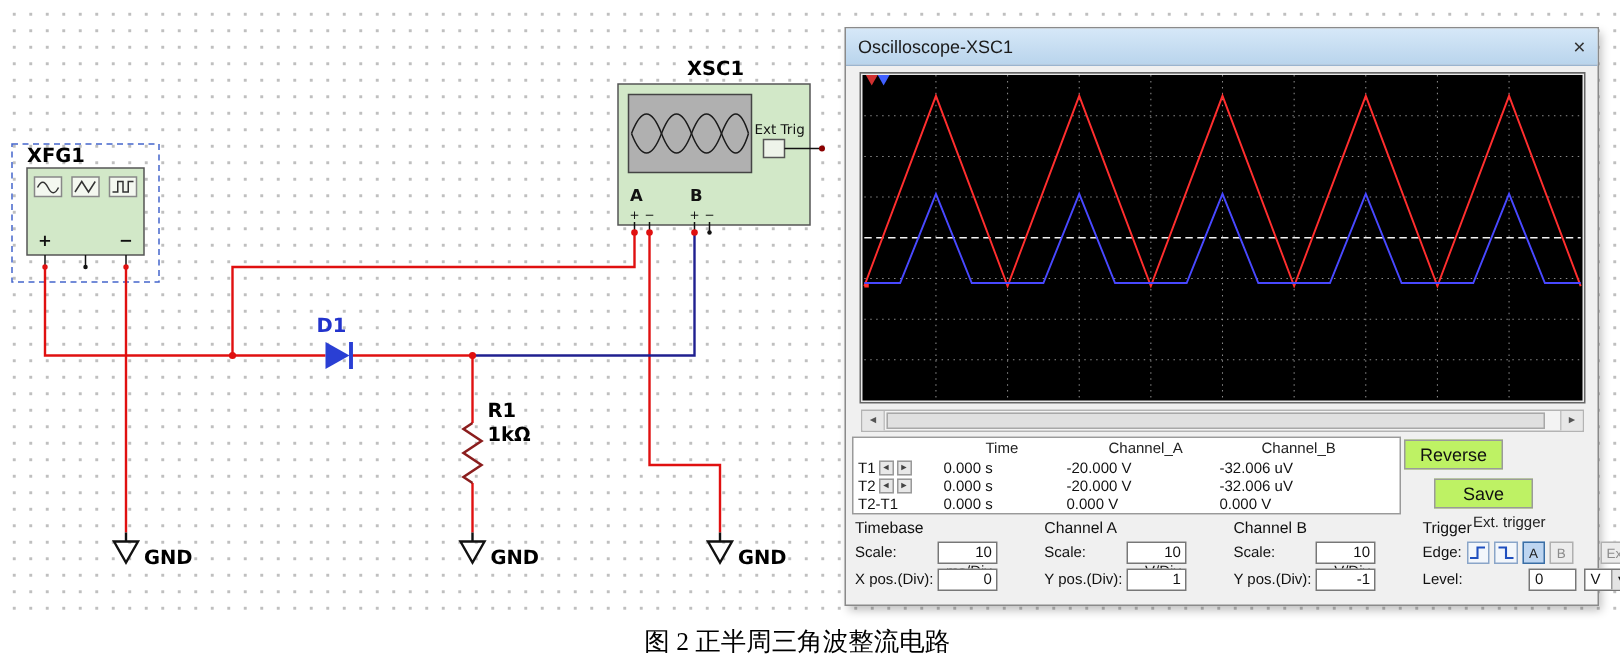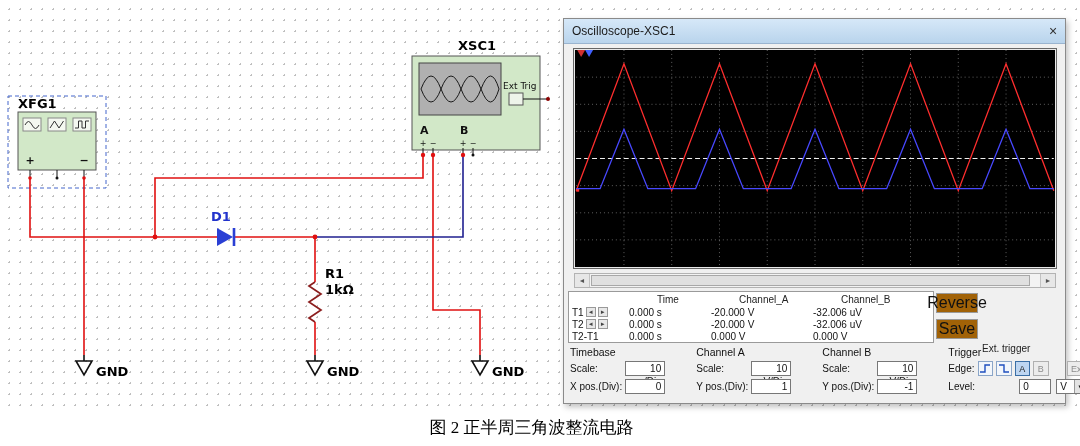--- a/index.html
+++ b/index.html
@@ -31,24 +31,24 @@
 
   .measure-panel { position: absolute; left: 4px; top: 272px; width: 366px; height: 52px;
     background: #fff; border: 1px solid #9a9a9a; padding-top: 1px; }
   .m-header, .m-row { display: grid; grid-template-columns: 60px 82px 102px 100px; align-items: center; font-size: 10px; }
   .m-header { height: 13px; color: #222; margin-left: 28px; }
   .m-row { height: 12px; }
   .m-label { display: flex; gap: 2px; align-items: center; padding-left: 3px; }
   .cur-btn { width: 10px; height: 10px; font-size: 6px; line-height: 8px; text-align: center;
     background: #e8e8e8; border: 1px solid #999; color: #444; }
 
-  .btn { position: absolute; width: 42px; height: 20px; background: #a16207; border: 1px solid #9a9a9a;
-    font-size: 16px; display: flex; align-items: center; justify-content: center; }
+  .btn { position: absolute; width: 66px; height: 20px; background: #bef264; border: 1px solid #9a9a9a;
+    font-size: 12px; display: flex; align-items: center; justify-content: center; }
   .btn.reverse { left: 372px; top: 274px; }
-  .btn.save    { left: 372px; top: 300px; }
+  .btn.save    { left: 392px; top: 300px; }
   .ext-trig { position: absolute; left: 418px; top: 324px; font-size: 10px; color: #222; }
 
   .groups { position: absolute; left: 2px; top: 326px; width: 498px; height: 56px; display: flex; gap: 21px; }
   .group { padding: 1px 2px 0 4px; }
   .group.tb { width: 120px; } .group.ca { width: 116px; } .group.cb { width: 116px; } .group.tr { width: 146px; }
   .g-title { font-size: 10.5px; margin-bottom: 3px; color: #111; }
   .g-row { display: flex; align-items: center; margin-bottom: 3px; gap: 3px; font-size: 10px; }
   .g-row .lab { white-space: nowrap; }
   .field { height: 15px; line-height: 13px; background: #fff; border: 1px solid #777; padding: 0 3px; font-size: 10px; margin-left: auto; margin-right: 4px; }
   .w62 { width: 40px; text-align: right; } .lvl { width: 32px; margin-left: auto; margin-right: 2px; }

